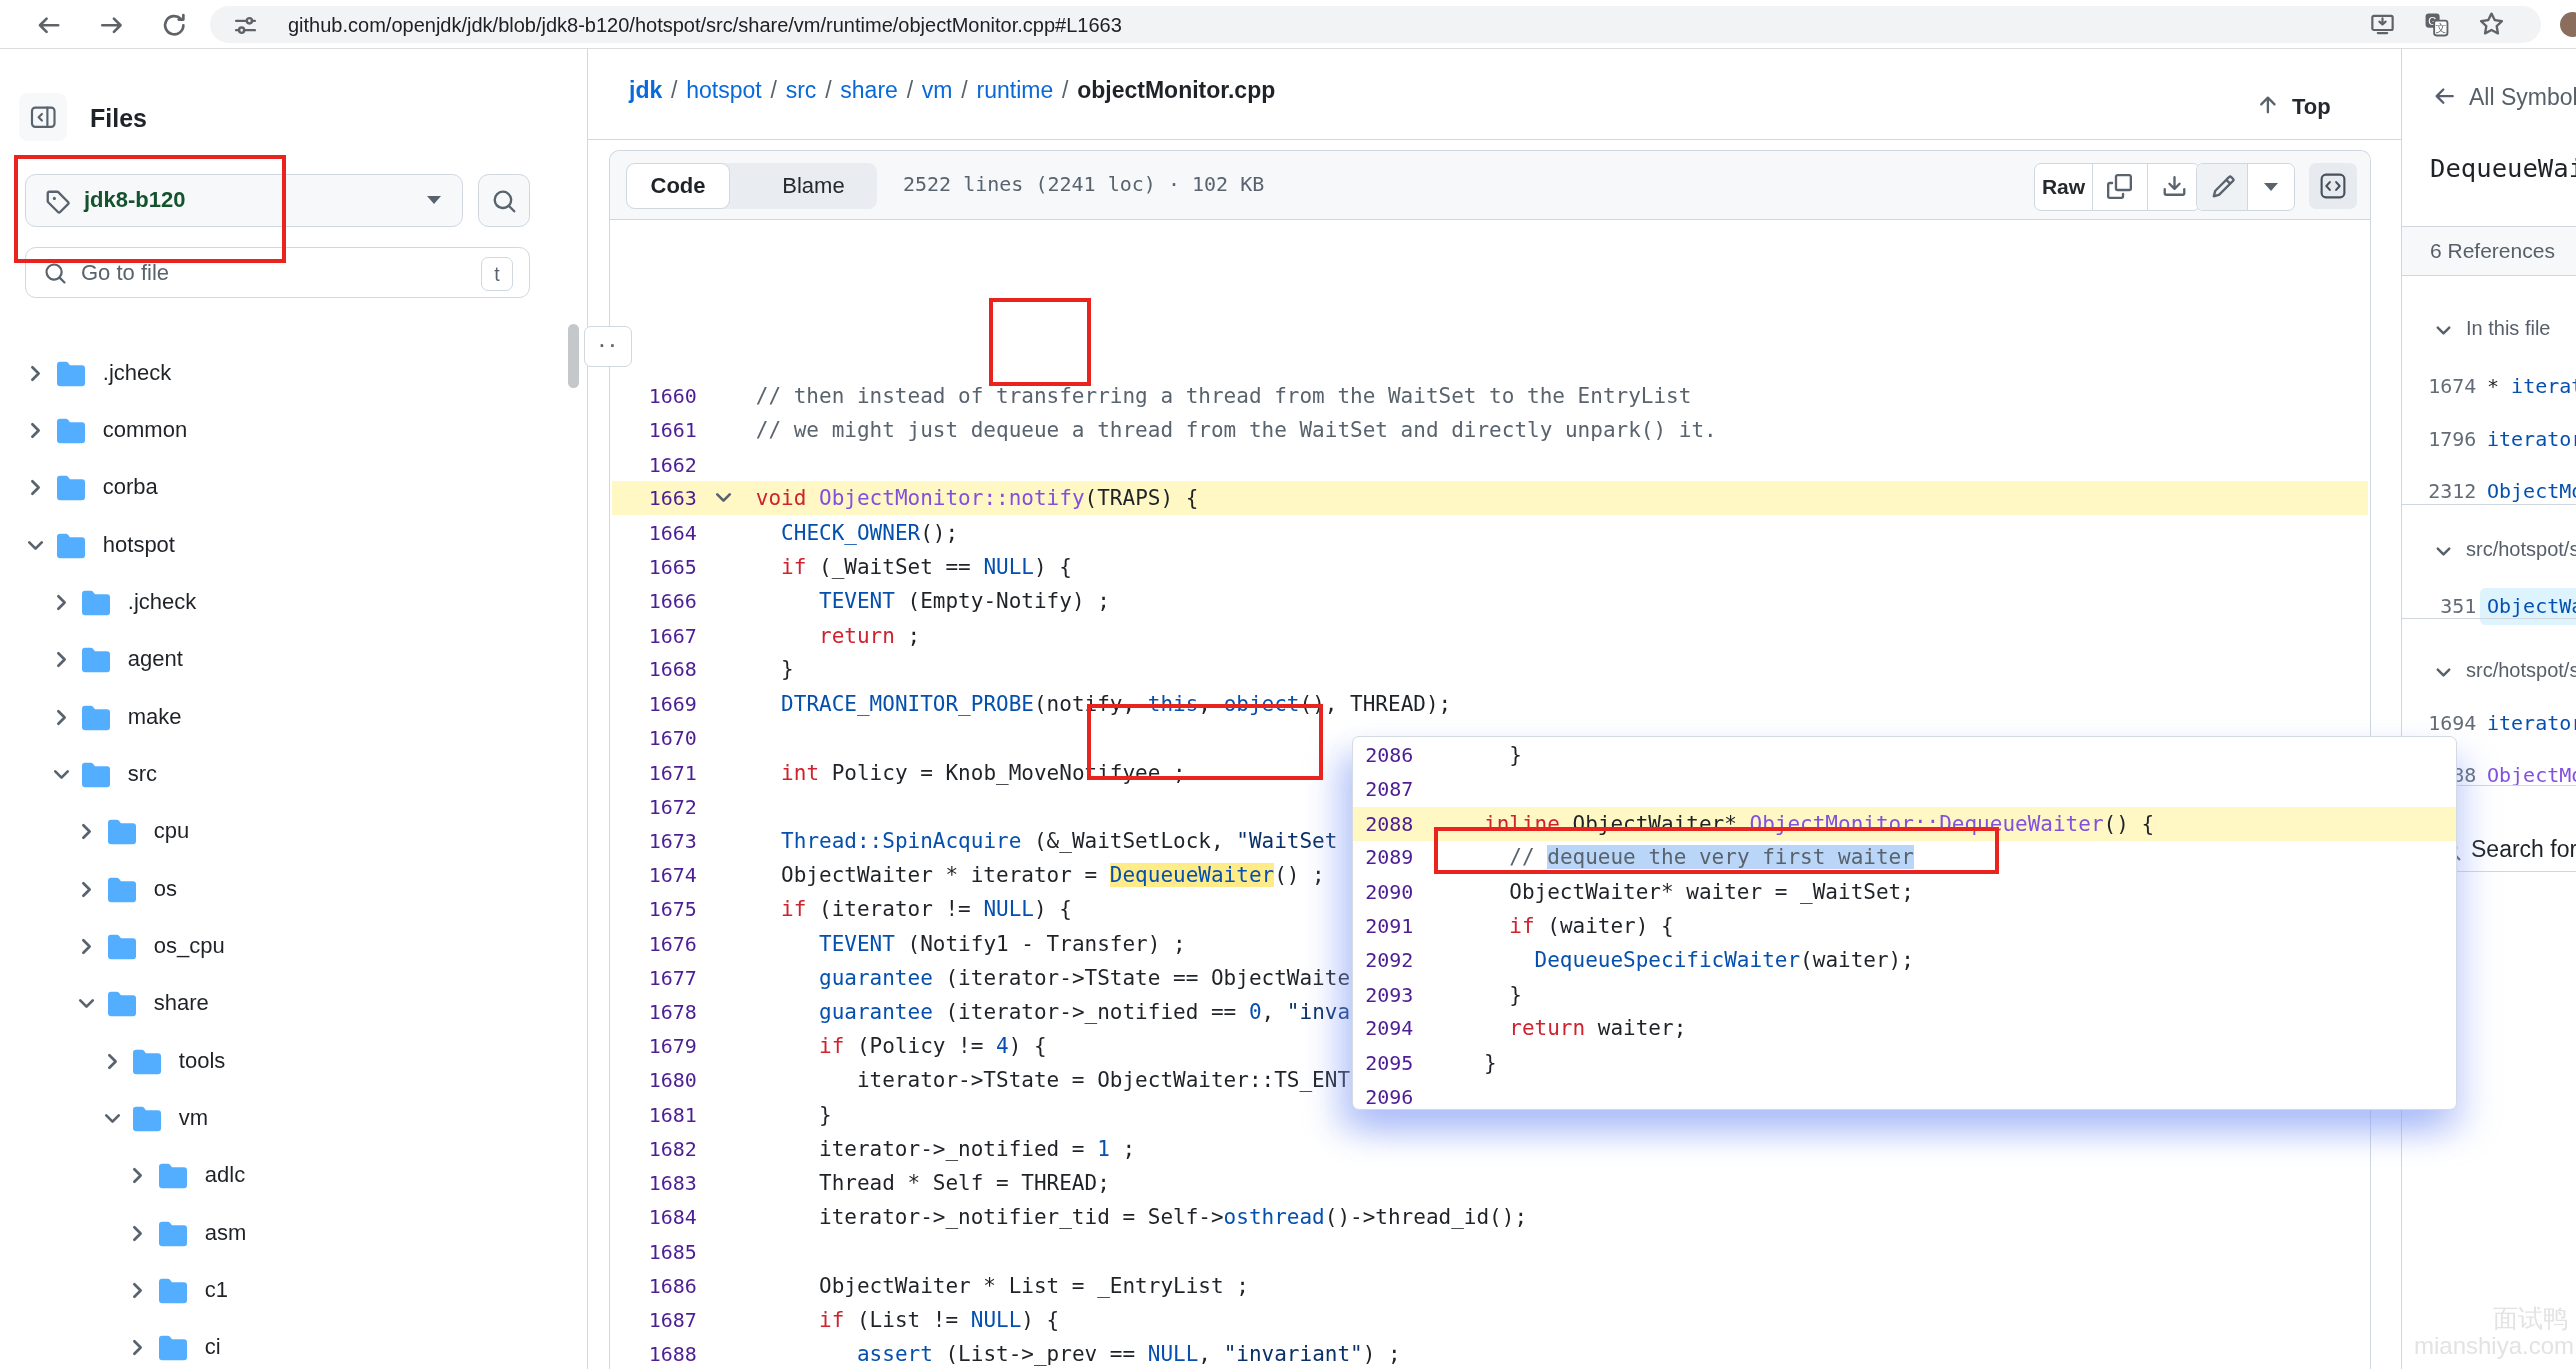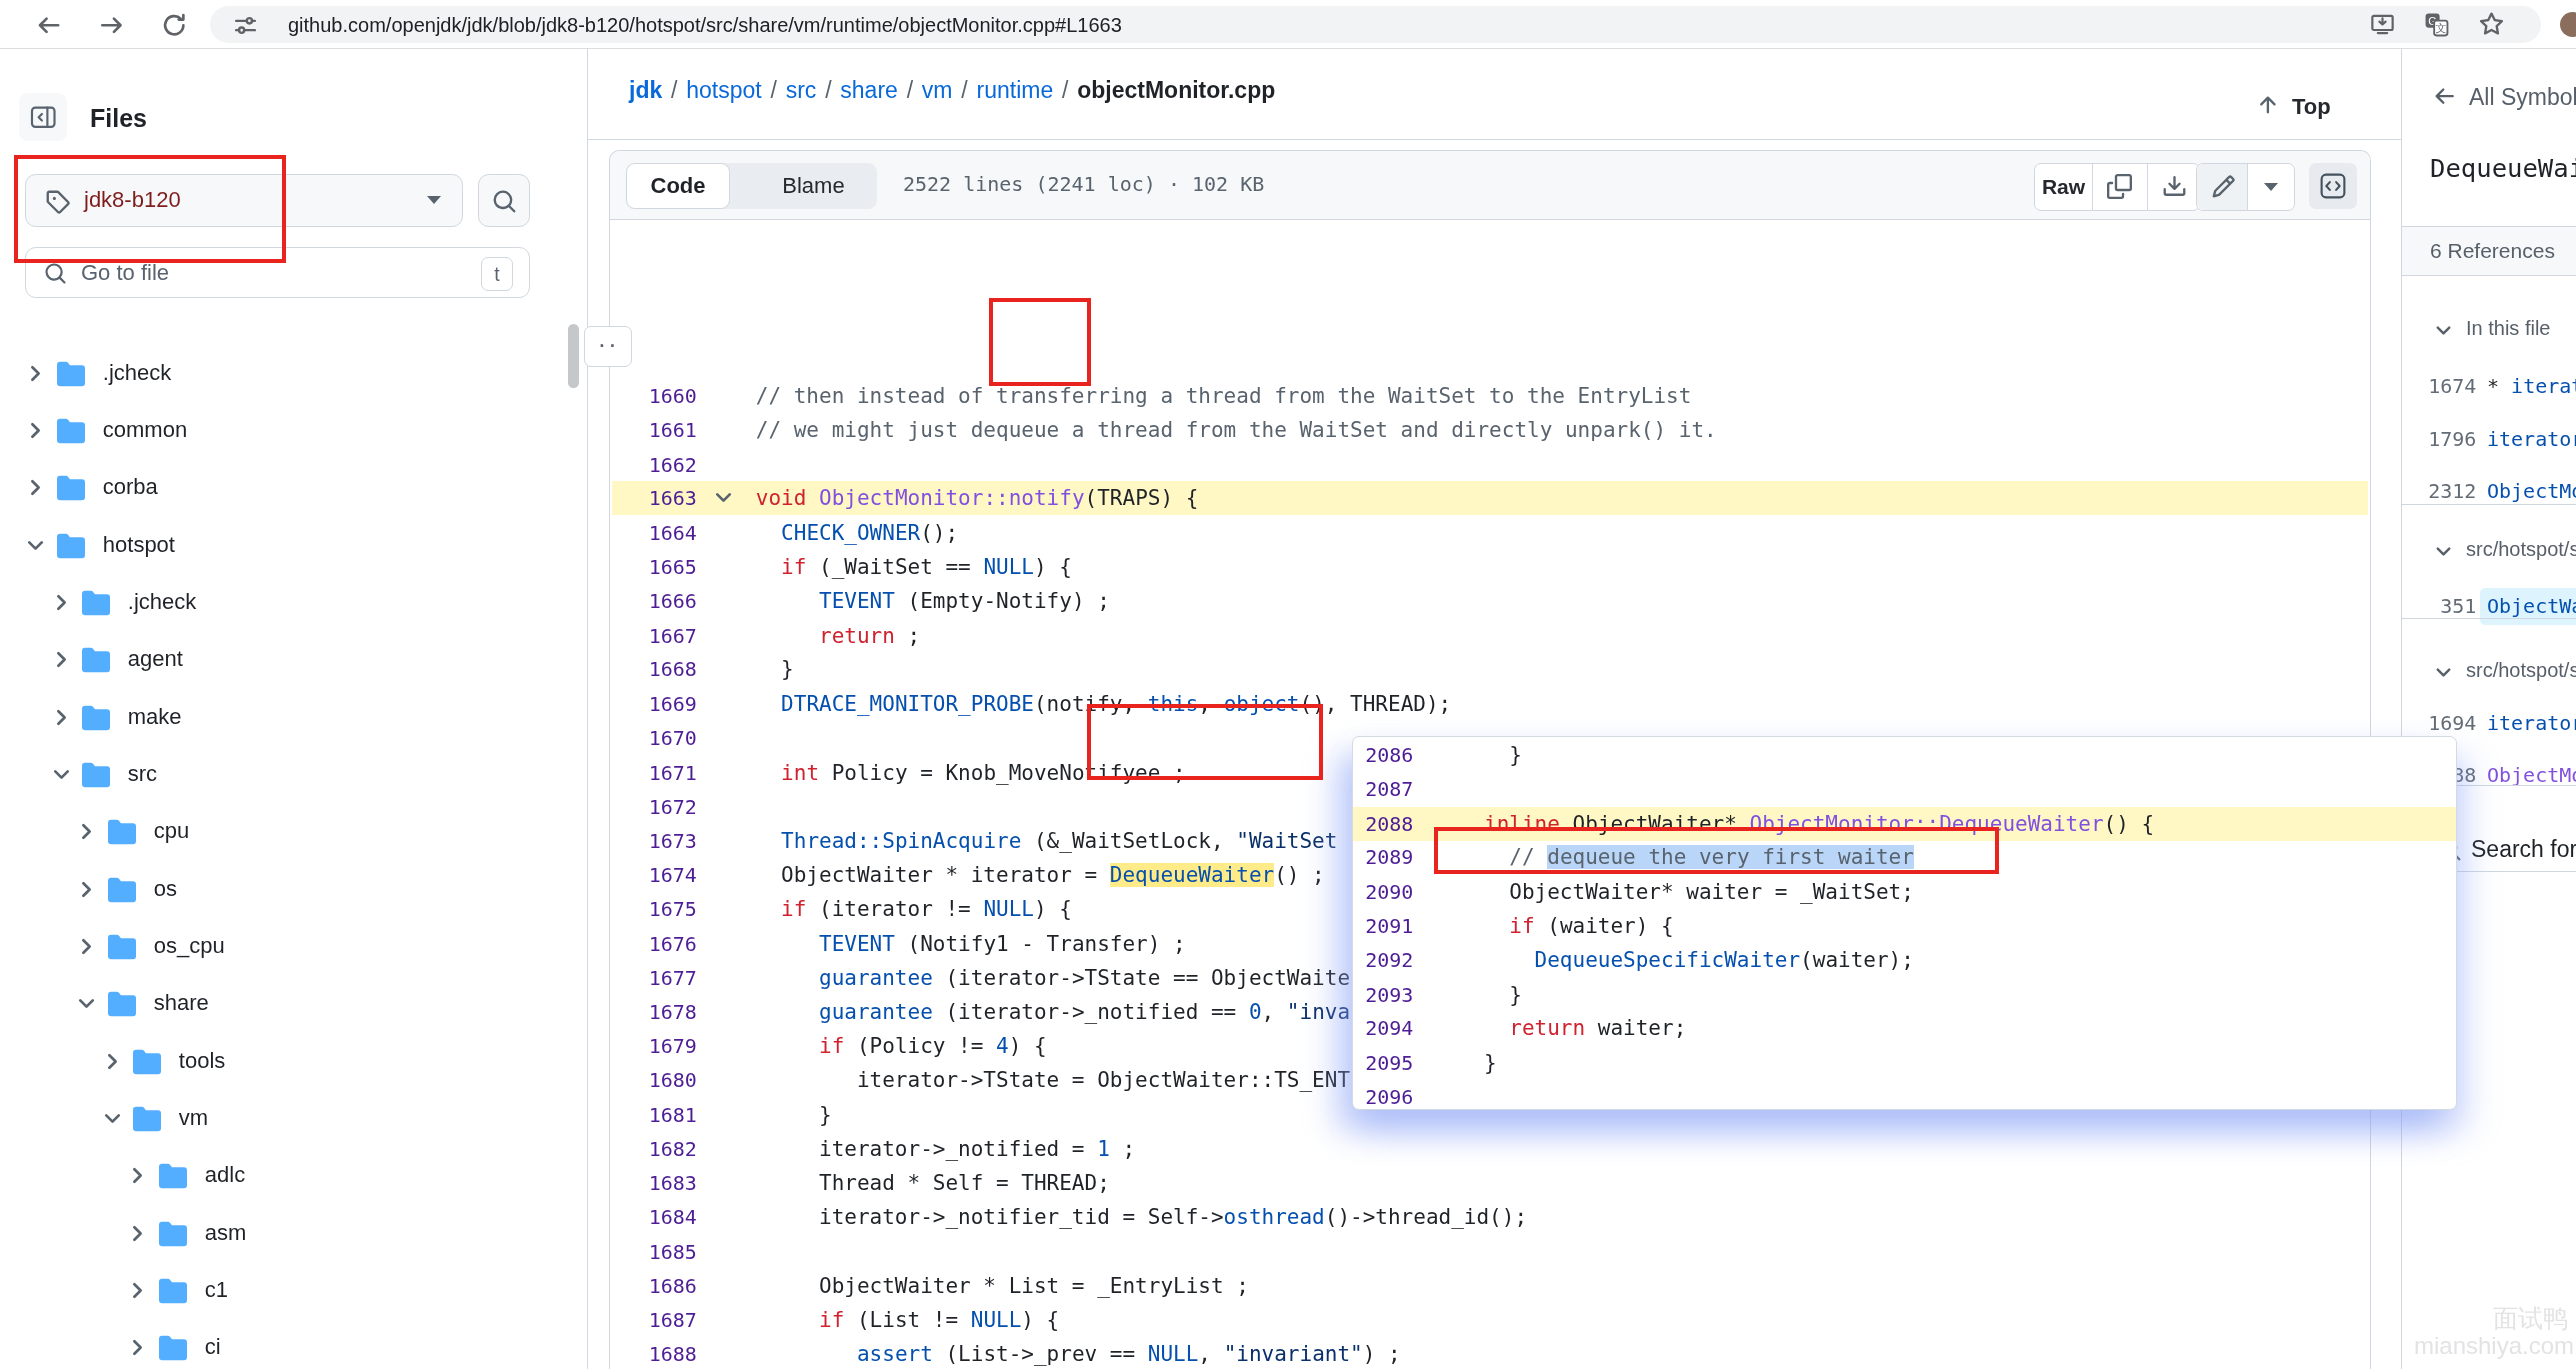--- a/index.html
+++ b/index.html
@@ -14,21 +14,21 @@
   .omni-ico { position:absolute; top:6.2px; width:25px; height:25px; color:#5f6368; }
   #ext-sliver { position:absolute; left:2560px; top:12.4px; width:25px; height:25px; border-radius:50%; background:#8a6d5c; }
 
   
   #sidebar { position:absolute; left:0; top:49px; width:588px; height:1320px; background:#fff; border-right:0.9px solid #d0d7de; }
   #collapse-btn { position:absolute; left:19.4px; top:44px; width:48px; height:48px; border-radius:8.8px; background:#f6f8fa; }
   #collapse-btn svg { position:absolute; left:10.6px; top:10.6px; width:26.5px; height:26.5px; }
   #files-title { position:absolute; left:90px; top:55px; font-size:25px; font-weight:700; color:#1f2328; }
   #branch-select { position:absolute; left:25px; top:125px; width:438px; height:53px; border:0.9px solid #d0d7de; background:#f6f8fa; border-radius:10.6px; }
   #branch-select .tag-ico { position:absolute; left:19.4px; top:14px; width:25px; height:25px; color:#59636e; }
-  #branch-label { position:absolute; left:58px; top:12.4px; font-size:22px; font-weight:400; color:#7f1d1d; }
+  #branch-label { position:absolute; left:58px; top:12.4px; font-size:22px; font-weight:700; color:#14532d; }
   #branch-caret { position:absolute; right:21px; top:21px; width:0; height:0; border-left:7px solid transparent; border-right:7px solid transparent; border-top:8.8px solid #59636e; }
   #tree-search-btn { position:absolute; left:478px; top:125px; width:52px; height:53px; border:0.9px solid #d0d7de; background:#f6f8fa; border-radius:10.6px; }
   #tree-search-btn svg { position:absolute; left:13.2px; top:14px; width:25px; height:25px; color:#59636e; }
   #goto-input { position:absolute; left:25px; top:198px; width:505px; height:51px; border:0.9px solid #d0d7de; background:#fff; border-radius:10.6px; }
   #goto-input svg { position:absolute; left:17.6px; top:14px; width:23px; height:23px; color:#59636e; }
   #goto-placeholder { position:absolute; left:55px; top:12.4px; font-size:22px; color:#59636e; }
   #goto-kbd { position:absolute; right:16px; top:8.8px; width:32px; height:34px; border:0.9px solid #d0d7de; border-radius:7px; color:#59636e; font-size:19.4px; text-align:center; line-height:32px; background:#fff;}
   #file-tree { position:absolute; left:0; top:251px; width:565px; height:1068px; }
   .tree-row { position:absolute; left:8.8px; width:547px; height:51px; border-radius:7px; }
   .tree-chev { position:absolute; top:13.2px; width:25px; height:25px; color:#59636e; }

